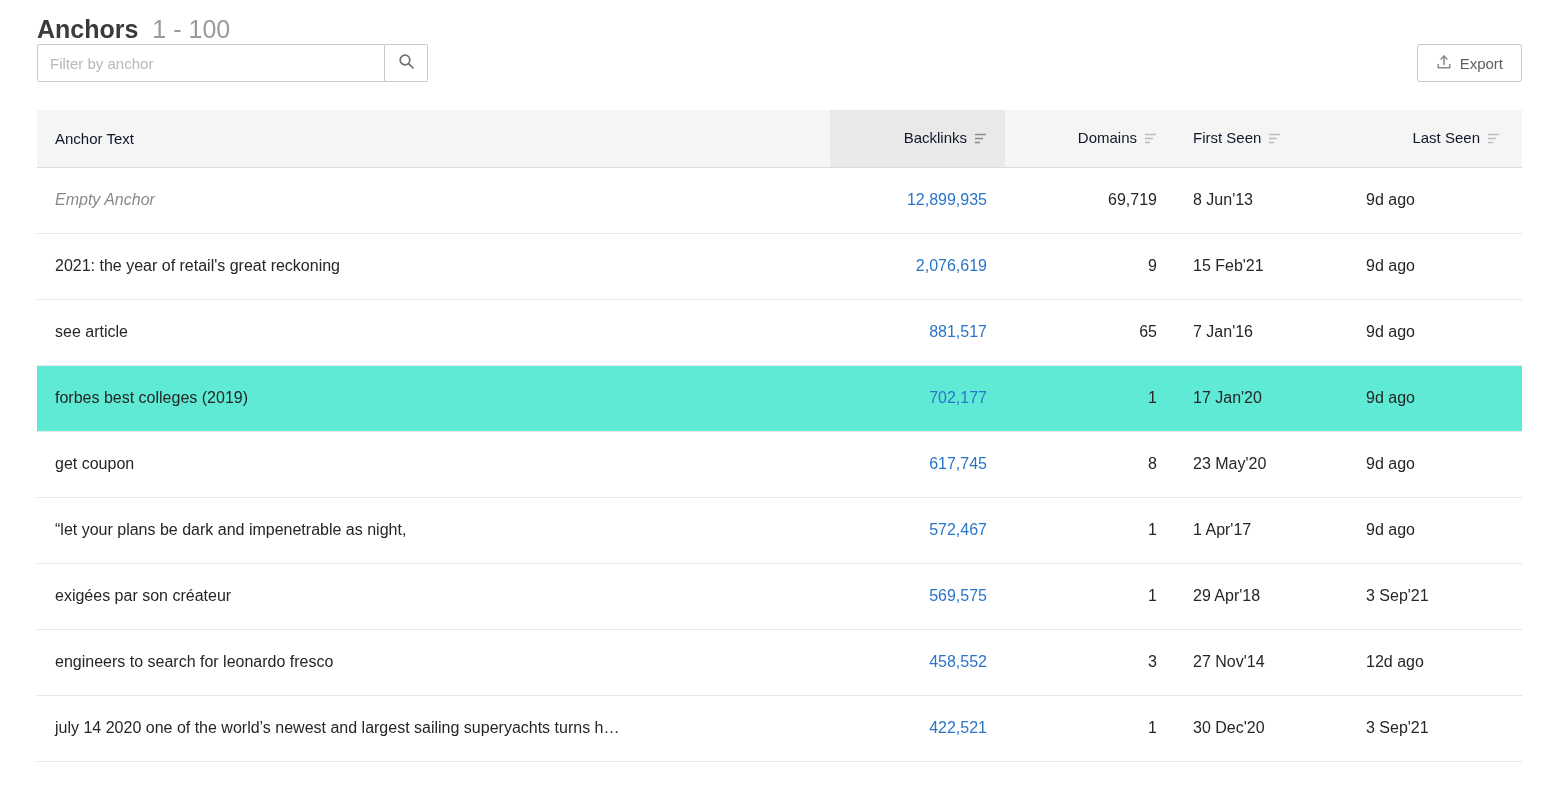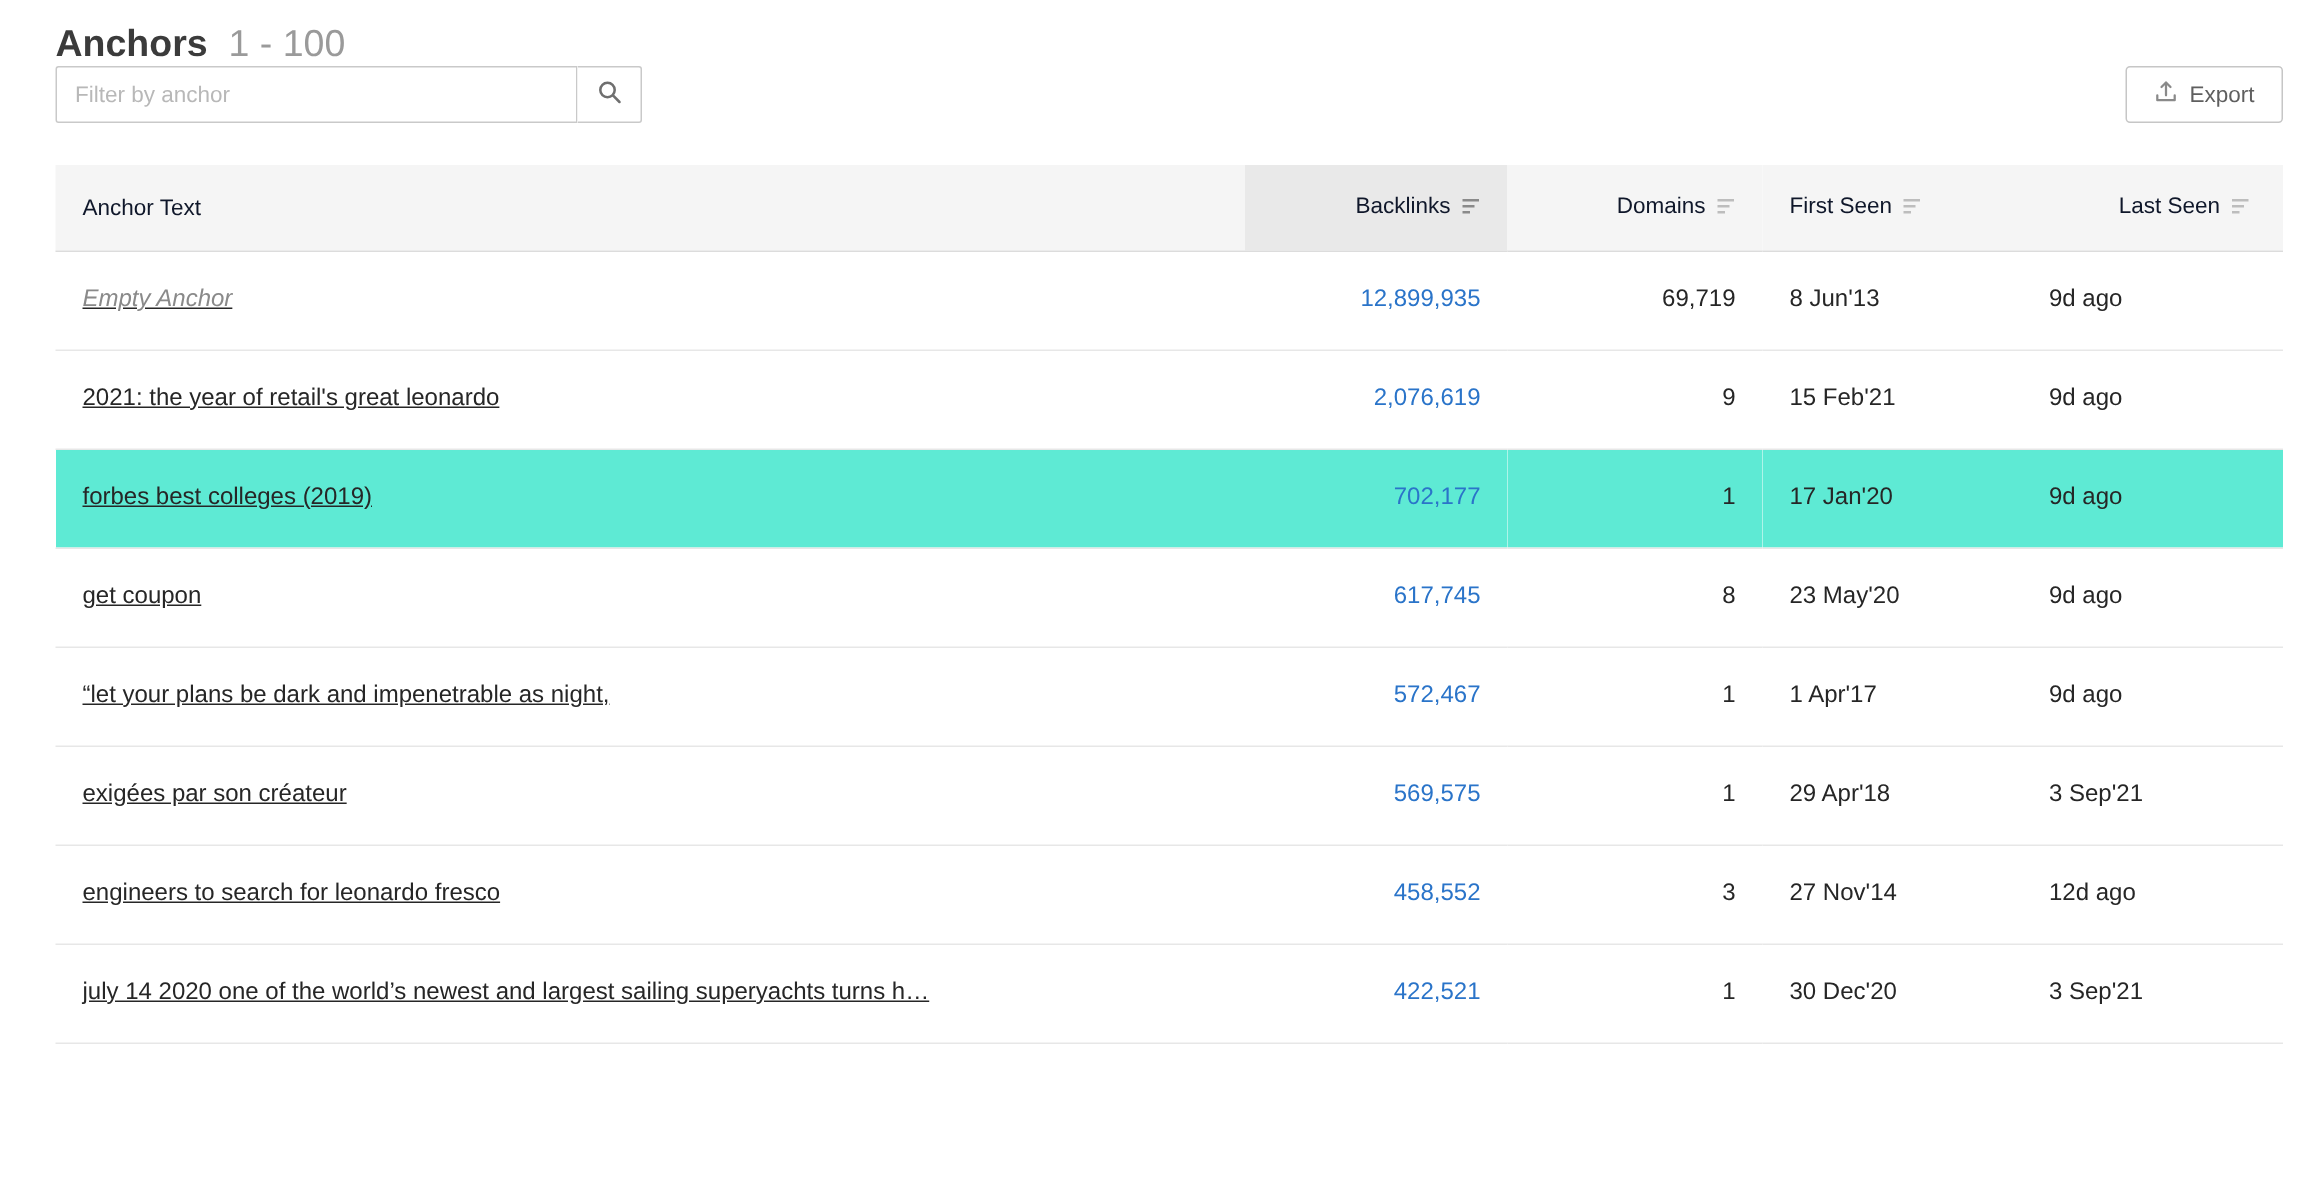--- a/index.html
+++ b/index.html
@@ -61,21 +61,21 @@
   td.col-last { text-align: left; padding-left: 16px; }
   th.col-first, td.col-first { text-align: left; padding-left: 18px; }
 
   tbody td {
     height: 66px;
     border-bottom: 1px solid #e7e7e7;
     color: #262626;
     white-space: nowrap; overflow: hidden; text-overflow: ellipsis;
   }
   tbody tr.row-highlight td { background: #5eead4; }
-  .anchor-cell { color: #262626; text-decoration: underline; }
+  .anchor-cell { color: #262626; }
   .empty-anchor { font-style: italic; color: #8a8a8a; }
   a.backlinks-link { color: #2a74c9; text-decoration: none; cursor: pointer; }
 
   .sort-icon { color: #bdbdbd; margin-left: 7px; vertical-align: -1px; }
   .sort-icon.active { color: #8a8a8a; }
   th.sortable { cursor: pointer; }
 </style>
 </head>
 <body>
 
@@ -151,27 +151,34 @@
 
       <tr>
         <td class="al anchor-cell"><span class="empty-anchor">Empty Anchor</span></td>
         <td class="ar"><a class="backlinks-link">12,899,935</a></td>
         <td class="ar">69,719</td>
         <td class="col-first">8 Jun'13</td>
         <td class="col-last">9d ago</td>
       </tr>
 
       <tr>
-        <td class="al anchor-cell"><span>2021: the year of retail's great leonardo</span></td>
+        <td class="al anchor-cell"><span>2021: the year of retail's great reckoning</span></td>
         <td class="ar"><a class="backlinks-link">2,076,619</a></td>
         <td class="ar">9</td>
         <td class="col-first">15 Feb'21</td>
         <td class="col-last">9d ago</td>
       </tr>
 
+      <tr>
+        <td class="al anchor-cell"><span>see article</span></td>
+        <td class="ar"><a class="backlinks-link">881,517</a></td>
+        <td class="ar">65</td>
+        <td class="col-first">7 Jan'16</td>
+        <td class="col-last">9d ago</td>
+      </tr>
 
       <tr class="row-highlight">
         <td class="al anchor-cell"><span>forbes best colleges (2019)</span></td>
         <td class="ar"><a class="backlinks-link">702,177</a></td>
         <td class="ar">1</td>
         <td class="col-first">17 Jan'20</td>
         <td class="col-last">9d ago</td>
       </tr>
 
       <tr>

